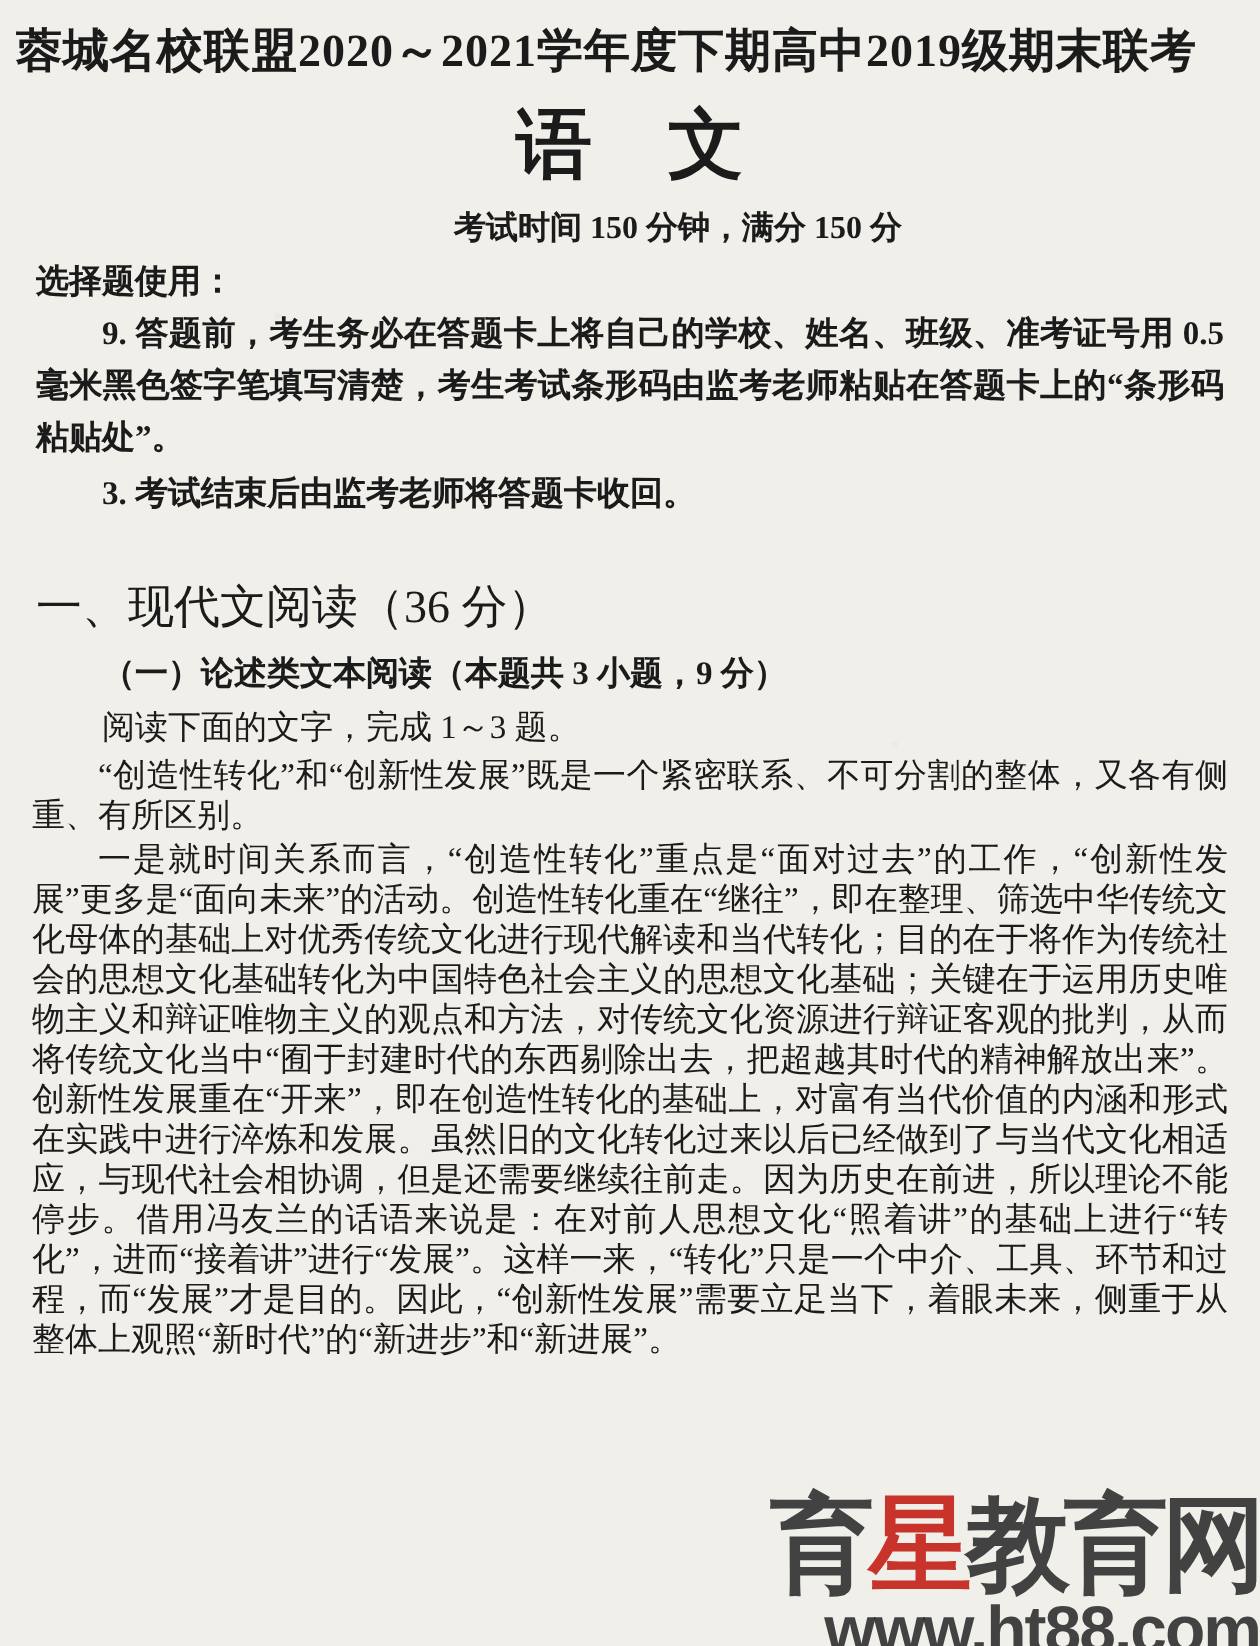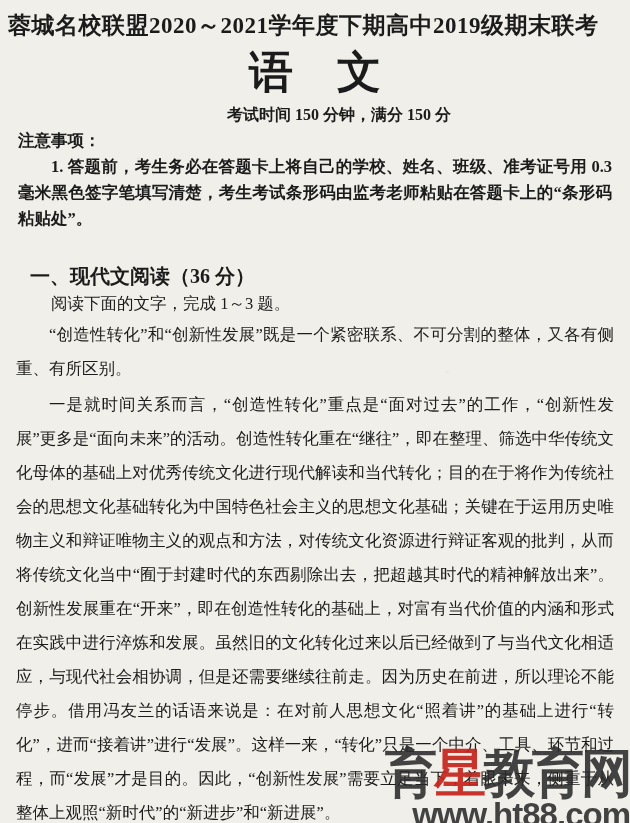--- a/index.html
+++ b/index.html
@@ -28,21 +28,21 @@
     text-align: left;
     font-size: 23px;
     line-height: 32px;
     font-weight: bold;
     font-family: "Liberation Serif", "DejaVu Serif", serif;
     letter-spacing: 0.5px;
   }
   .subject {
     margin-top: 6px;
     text-align: center;
-    font-size: 44px;
+    font-size: 38px;
     line-height: 50px;
     font-weight: bold;
   }
   .exam-info {
     margin-top: 6px;
     text-align: center;
     font-size: 16px;
     line-height: 22px;
     font-weight: bold;
     margin-left: 48px;
@@ -55,43 +55,43 @@
   }
   .notice-item {
     margin: 2px 0 0;
     text-indent: 2em;
     font-size: 16.5px;
     font-weight: 600;
     line-height: 26px;
     text-align: justify;
   }
   .section-heading {
-    margin: 32px 30px 0;
-    font-size: 20px;
+    margin: 32px 18px 0;
+    font-size: 23px;
     line-height: 24px;
-    font-weight: bold;
+    font-weight: normal;
   }
   .sub-heading {
     margin: 9px 18px 0;
     text-indent: 2em;
     font-size: 16.5px;
     line-height: 23px;
     font-weight: bold;
   }
   .instruction {
     margin: 4px 18px 0;
     text-indent: 2em;
     font-size: 16.5px;
     line-height: 24px;
   }
   .passage {
     margin: 2px 16px 0;
     text-indent: 2em;
     font-size: 16.5px;
-    line-height: 34px;
+    line-height: 20px;
     text-align: justify;
   }
   .watermark {
     position: absolute;
     right: 0px;
     bottom: 2px;
     text-align: right;
     line-height: 1;
     pointer-events: none;
     font-family: "Liberation Sans", "DejaVu Sans", sans-serif;
@@ -118,26 +118,28 @@
 
 <div class="page">
 
   <h1 class="title">蓉城名校联盟2020～2021学年度下期高中2019级期末联考</h1>
 
   <div class="subject">语　文</div>
 
   <div class="exam-info">考试时间 150 分钟，满分 150 分</div>
 
   <div class="notice">
-    <div class="notice-heading">注意事项：</div>
-    <p class="notice-item">1. 答题前，考生务必在答题卡上将自己的学校、姓名、班级、准考证号用 0.3 毫米黑色签字笔填写清楚，考生考试条形码由监考老师粘贴在答题卡上的“条形码粘贴处”。</p>
+    <div class="notice-heading">选择题使用：</div>
+    <p class="notice-item">9. 答题前，考生务必在答题卡上将自己的学校、姓名、班级、准考证号用 0.5 毫米黑色签字笔填写清楚，考生考试条形码由监考老师粘贴在答题卡上的“条形码粘贴处”。</p>
+    <p class="notice-item">3. 考试结束后由监考老师将答题卡收回。</p>
   </div>
 
   <div class="section-heading">一、现代文阅读（36 分）</div>
 
+  <div class="sub-heading">（一）论述类文本阅读（本题共 3 小题，9 分）</div>
 
   <p class="instruction">阅读下面的文字，完成 1～3 题。</p>
 
   <p class="passage">“创造性转化”和“创新性发展”既是一个紧密联系、不可分割的整体，又各有侧重、有所区别。</p>
   <p class="passage">一是就时间关系而言，“创造性转化”重点是“面对过去”的工作，“创新性发展”更多是“面向未来”的活动。创造性转化重在“继往”，即在整理、筛选中华传统文化母体的基础上对优秀传统文化进行现代解读和当代转化；目的在于将作为传统社会的思想文化基础转化为中国特色社会主义的思想文化基础；关键在于运用历史唯物主义和辩证唯物主义的观点和方法，对传统文化资源进行辩证客观的批判，从而将传统文化当中“囿于封建时代的东西剔除出去，把超越其时代的精神解放出来”。创新性发展重在“开来”，即在创造性转化的基础上，对富有当代价值的内涵和形式在实践中进行淬炼和发展。虽然旧的文化转化过来以后已经做到了与当代文化相适应，与现代社会相协调，但是还需要继续往前走。因为历史在前进，所以理论不能停步。借用冯友兰的话语来说是：在对前人思想文化“照着讲”的基础上进行“转化”，进而“接着讲”进行“发展”。这样一来，“转化”只是一个中介、工具、环节和过程，而“发展”才是目的。因此，“创新性发展”需要立足当下，着眼未来，侧重于从整体上观照“新时代”的“新进步”和“新进展”。</p>
 
   <div class="watermark">
     <div class="wm-site"><span>育</span><span class="wm-red">星</span><span>教育网</span></div>
     <div class="wm-url">www.ht88.com</div>
   </div>

